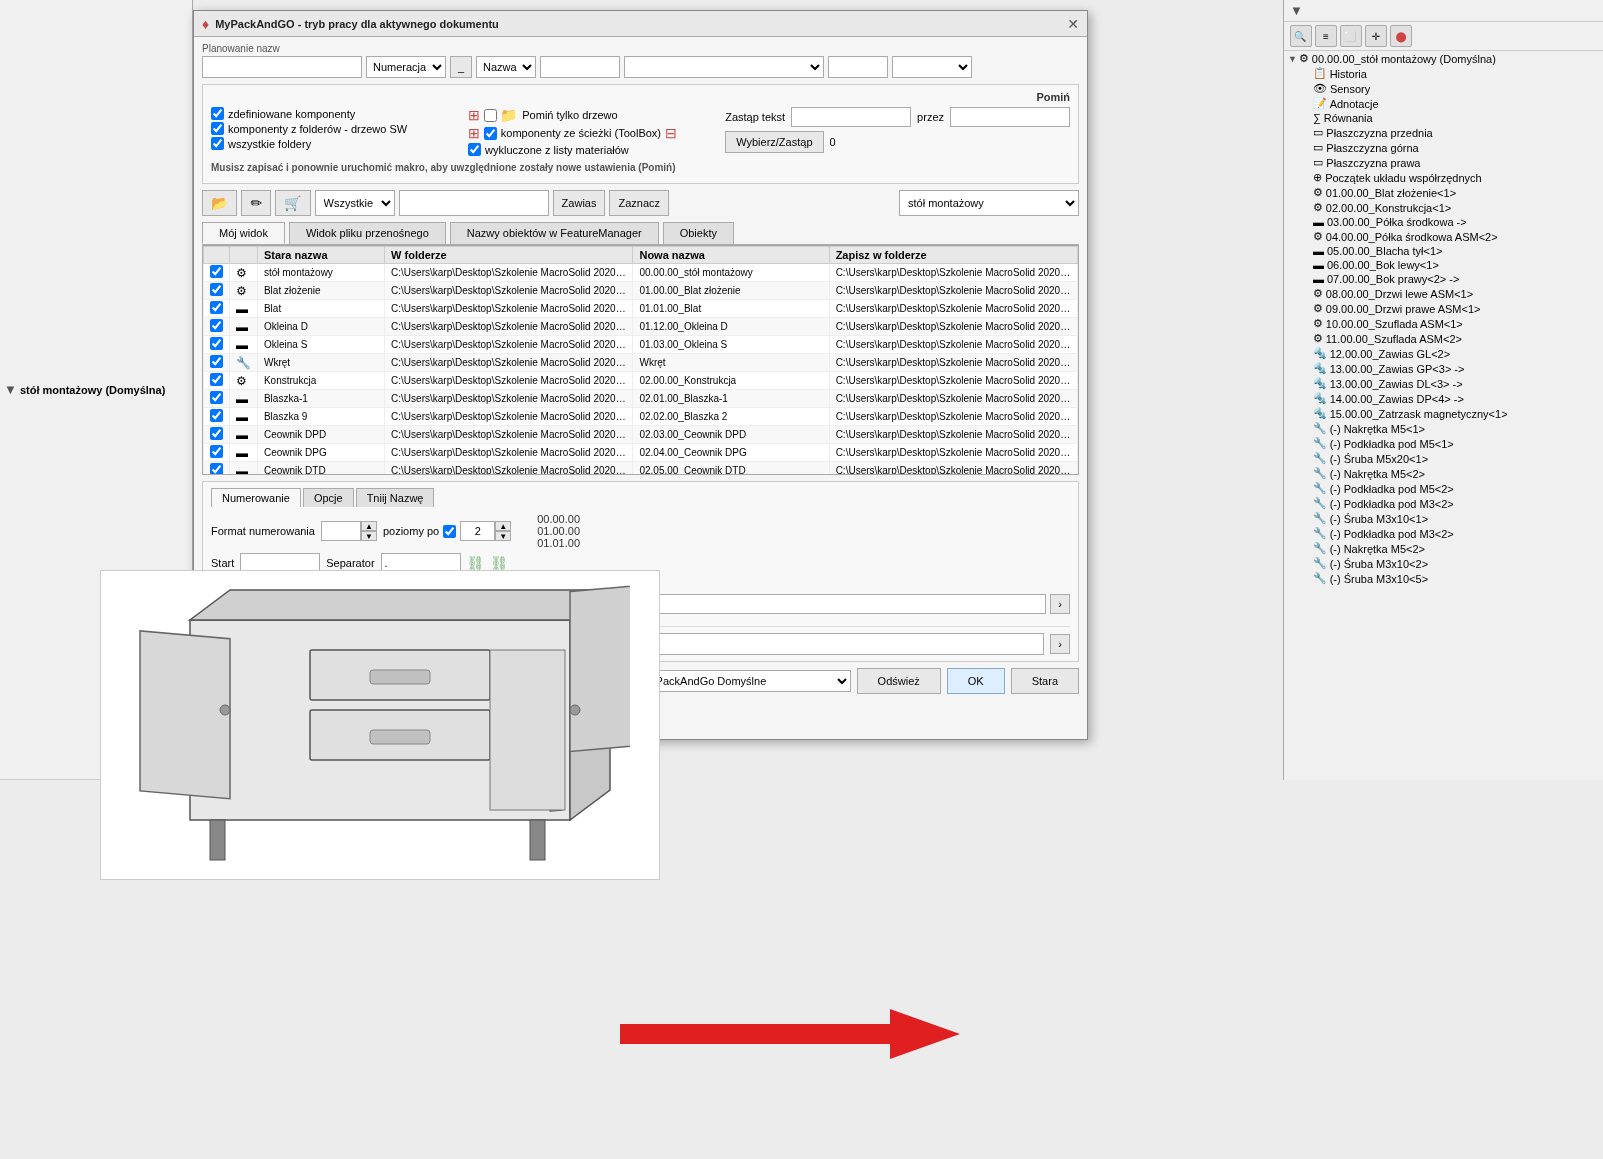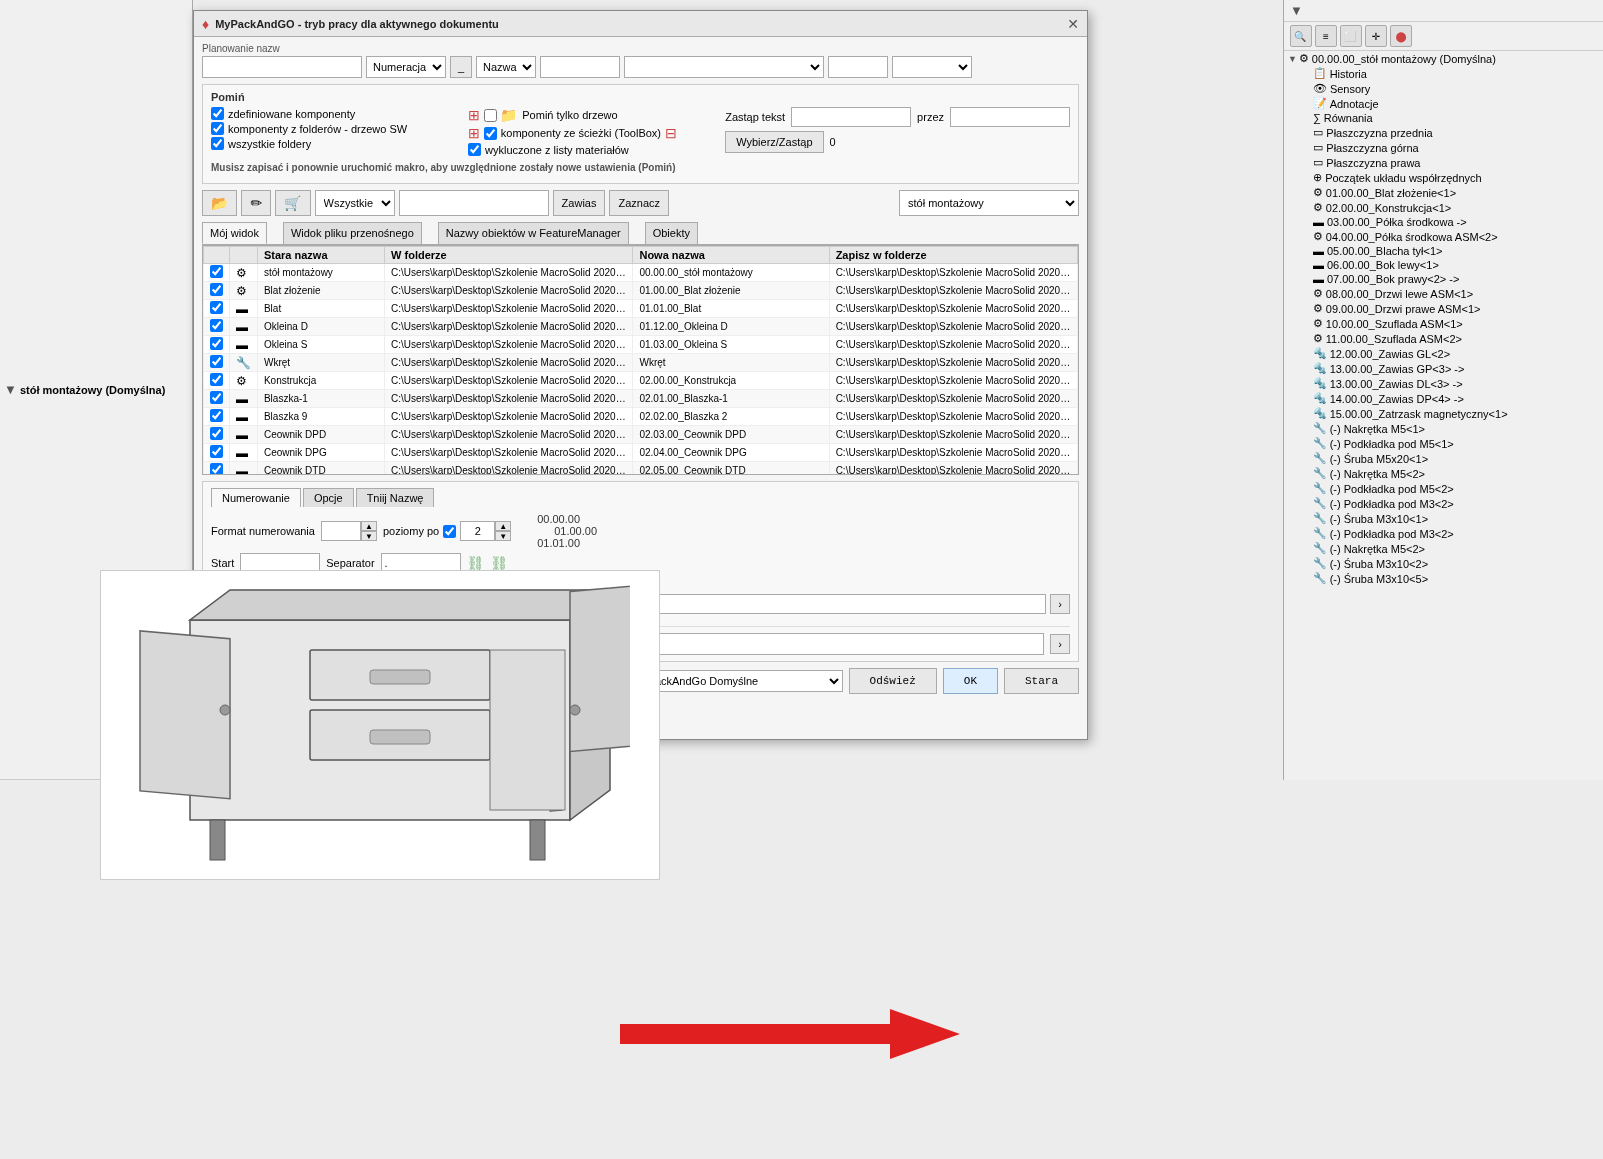--- a/index.html
+++ b/index.html
@@ -40,21 +40,21 @@
     .dialog-titlebar {
       display: flex; align-items: center; justify-content: space-between;
       background: #e8e8e8; border-bottom: 1px solid #aaa; padding: 4px 8px; height: 26px;
     }
     .dialog-titlebar .title-left { display: flex; align-items: center; gap: 6px; }
     .dialog-title { font-size: 11px; font-weight: bold; color: #222; }
     .dialog-close { font-size: 14px; cursor: pointer; color: #555; border: none; background: none; }
 
     
     .dialog-body { padding: 6px 8px; }
-    .section-label { font-size: 11px; font-weight: bold; color: #333; margin-bottom: 4px; }
+    .section-label { font-size: 11px; font-weight: bold; color: #333; margin-bottom: 4px; text-align: right; }
 
     
     .planowanie-row {
       display: flex; align-items: center; gap: 4px; margin-bottom: 6px;
     }
     .plan-input { height: 22px; border: 1px solid #aaa; background: #fff; padding: 0 4px; font-size: 11px; }
     .plan-select { height: 22px; border: 1px solid #aaa; background: #fff; padding: 0 2px; font-size: 11px; }
     .plan-btn-minus { width: 22px; height: 22px; border: 1px solid #aaa; background: #e8e8e8; cursor: pointer; font-size: 11px; display: flex; align-items: center; justify-content: center; }
 
     
@@ -72,21 +72,21 @@
 
     
     .action-toolbar { display: flex; align-items: center; gap: 4px; margin-bottom: 6px; }
     .act-btn { height: 26px; border: 1px solid #aaa; background: #e8e8e8; padding: 0 8px; cursor: pointer; font-size: 11px; }
     .act-select { height: 26px; border: 1px solid #aaa; background: #fff; padding: 0 4px; font-size: 11px; min-width: 80px; }
     .act-input { height: 26px; width: 150px; border: 1px solid #aaa; background: #fff; padding: 0 4px; font-size: 11px; }
     .act-select-wide { height: 26px; border: 1px solid #aaa; background: #fff; padding: 0 4px; font-size: 11px; min-width: 120px; }
 
     
     .tabs { display: flex; gap: 0; margin-bottom: 0; border-bottom: 1px solid #aaa; }
-    .tab { padding: 4px 7px; border: 1px solid #aaa; border-bottom: none; background: #e0e0e0; cursor: pointer; font-size: 11px; margin-right: 16px; }
+    .tab { padding: 4px 16px; border: 1px solid #aaa; border-bottom: none; background: #e0e0e0; cursor: pointer; font-size: 11px; margin-right: 4px; }
     .tab.active { background: #f5f5f5; border-bottom: 1px solid #f5f5f5; }
 
     
     .table-wrapper { height: 230px; overflow-y: auto; border: 1px solid #aaa; background: #fff; }
     table { width: 100%; border-collapse: collapse; }
     table th { background: #e8e8e8; border: 1px solid #ccc; padding: 2px 6px; font-size: 11px; text-align: left; position: sticky; top: 0; z-index: 1; }
     table td { border: 1px solid #eee; padding: 1px 6px; font-size: 10px; }
     table tr:nth-child(even) { background: #f8f8f8; }
     .td-check { width: 20px; text-align: center; }
     .td-icon { width: 22px; }
@@ -98,21 +98,21 @@
     .bottom-tab { padding: 3px 10px; border: 1px solid #aaa; border-bottom: none; background: #e0e0e0; cursor: pointer; font-size: 11px; }
     .bottom-tab.active { background: #f8f8f8; }
     .num-label { font-size: 11px; }
     .num-input { height: 20px; border: 1px solid #aaa; background: #fff; padding: 0 3px; font-size: 11px; }
     .num-spin { display: flex; align-items: center; }
     .num-spin input { width: 40px; height: 20px; border: 1px solid #aaa; padding: 0 2px; font-size: 11px; text-align: center; }
     .spin-btn { width: 16px; height: 10px; border: 1px solid #aaa; background: #e8e8e8; cursor: pointer; font-size: 8px; display: flex; align-items: center; justify-content: center; }
     .spin-group { display: flex; flex-direction: column; }
 
     .format-row { display: flex; align-items: center; gap: 6px; margin-bottom: 4px; }
-    .footer-btn { height: 26px; padding: 0 20px; border: 1px solid #aaa; background: #e8e8e8; cursor: pointer; font-size: 11px; font-family: Liberation Mono, monospace; }
+    .footer-btn { height: 26px; padding: 0 20px; border: 1px solid #aaa; background: #e8e8e8; cursor: pointer; font-size: 11px; }
     .footer-btn.primary { background: #ddeeff; border-color: #88aacc; }
 
     
     .model-area {
       position: absolute; left: 100px; top: 570px; width: 560px; height: 310px;
       background: #fff; border: 1px solid #ccc;
     }
     .model-placeholder {
       width: 100%; height: 100%; display: flex; align-items: center; justify-content: center;
     }
@@ -638,21 +638,21 @@
               <div class="num-spin">
                 <input class="num-input" style="width: 35px;" value="2">
                 <div class="spin-group">
                   <button class="spin-btn">▲</button>
                   <button class="spin-btn">▼</button>
                 </div>
               </div>
             </div>
             <div style="margin-left:20px;">
               <div style="font-size:11px;color:#333;">00.00.00</div>
-              <div style="font-size:11px;color:#333;margin-left:17px;">01.00.00</div>
+              <div style="font-size:11px;color:#333;">01.00.00</div>
               <div style="font-size:11px;color:#333;">01.01.00</div>
             </div>
           </div>
 
           <div class="format-row">
             <span class="num-label">Start</span>
             <input class="num-input" style="width: 80px;" value="">
             <span class="num-label">Separator</span>
             <input class="seperator-input" value="." style="">
             <span style="font-size:14px;color:#6a6;">⛓</span>

